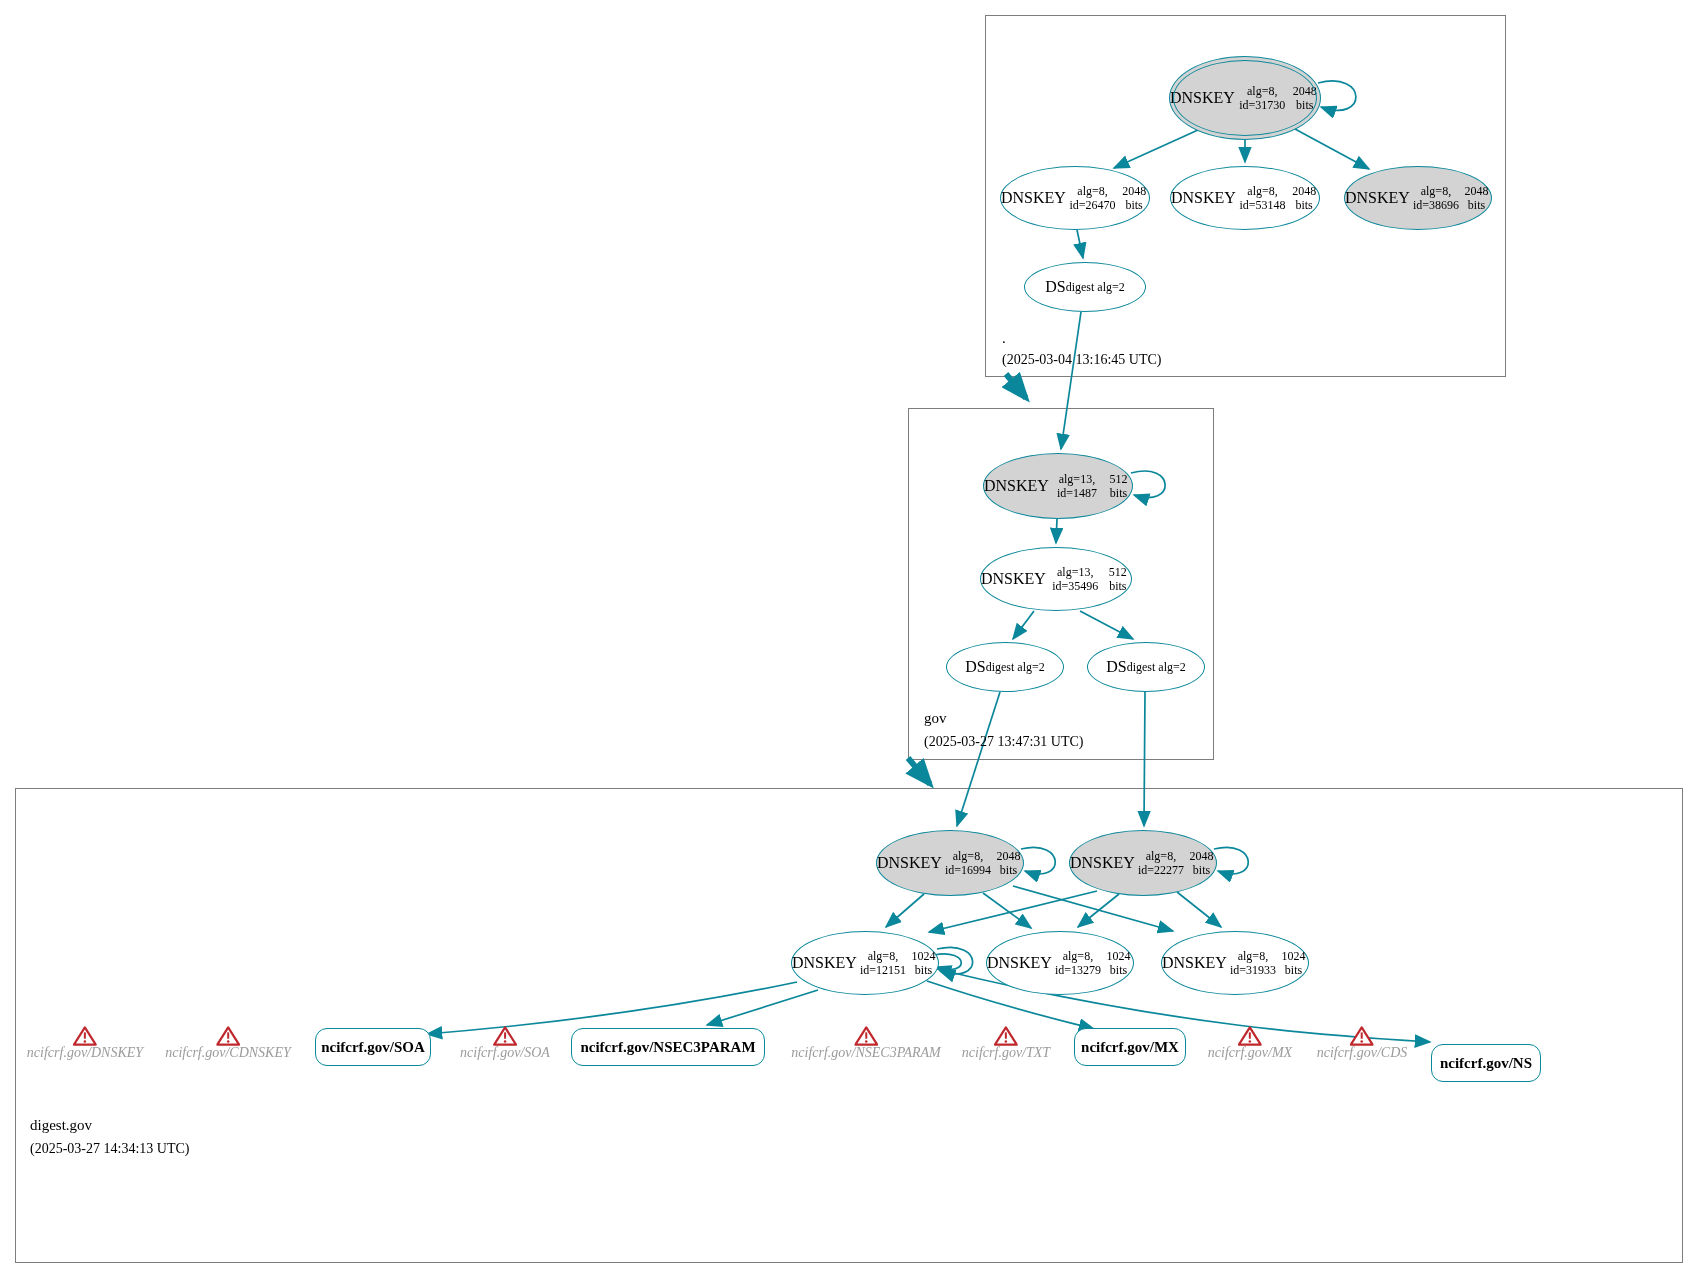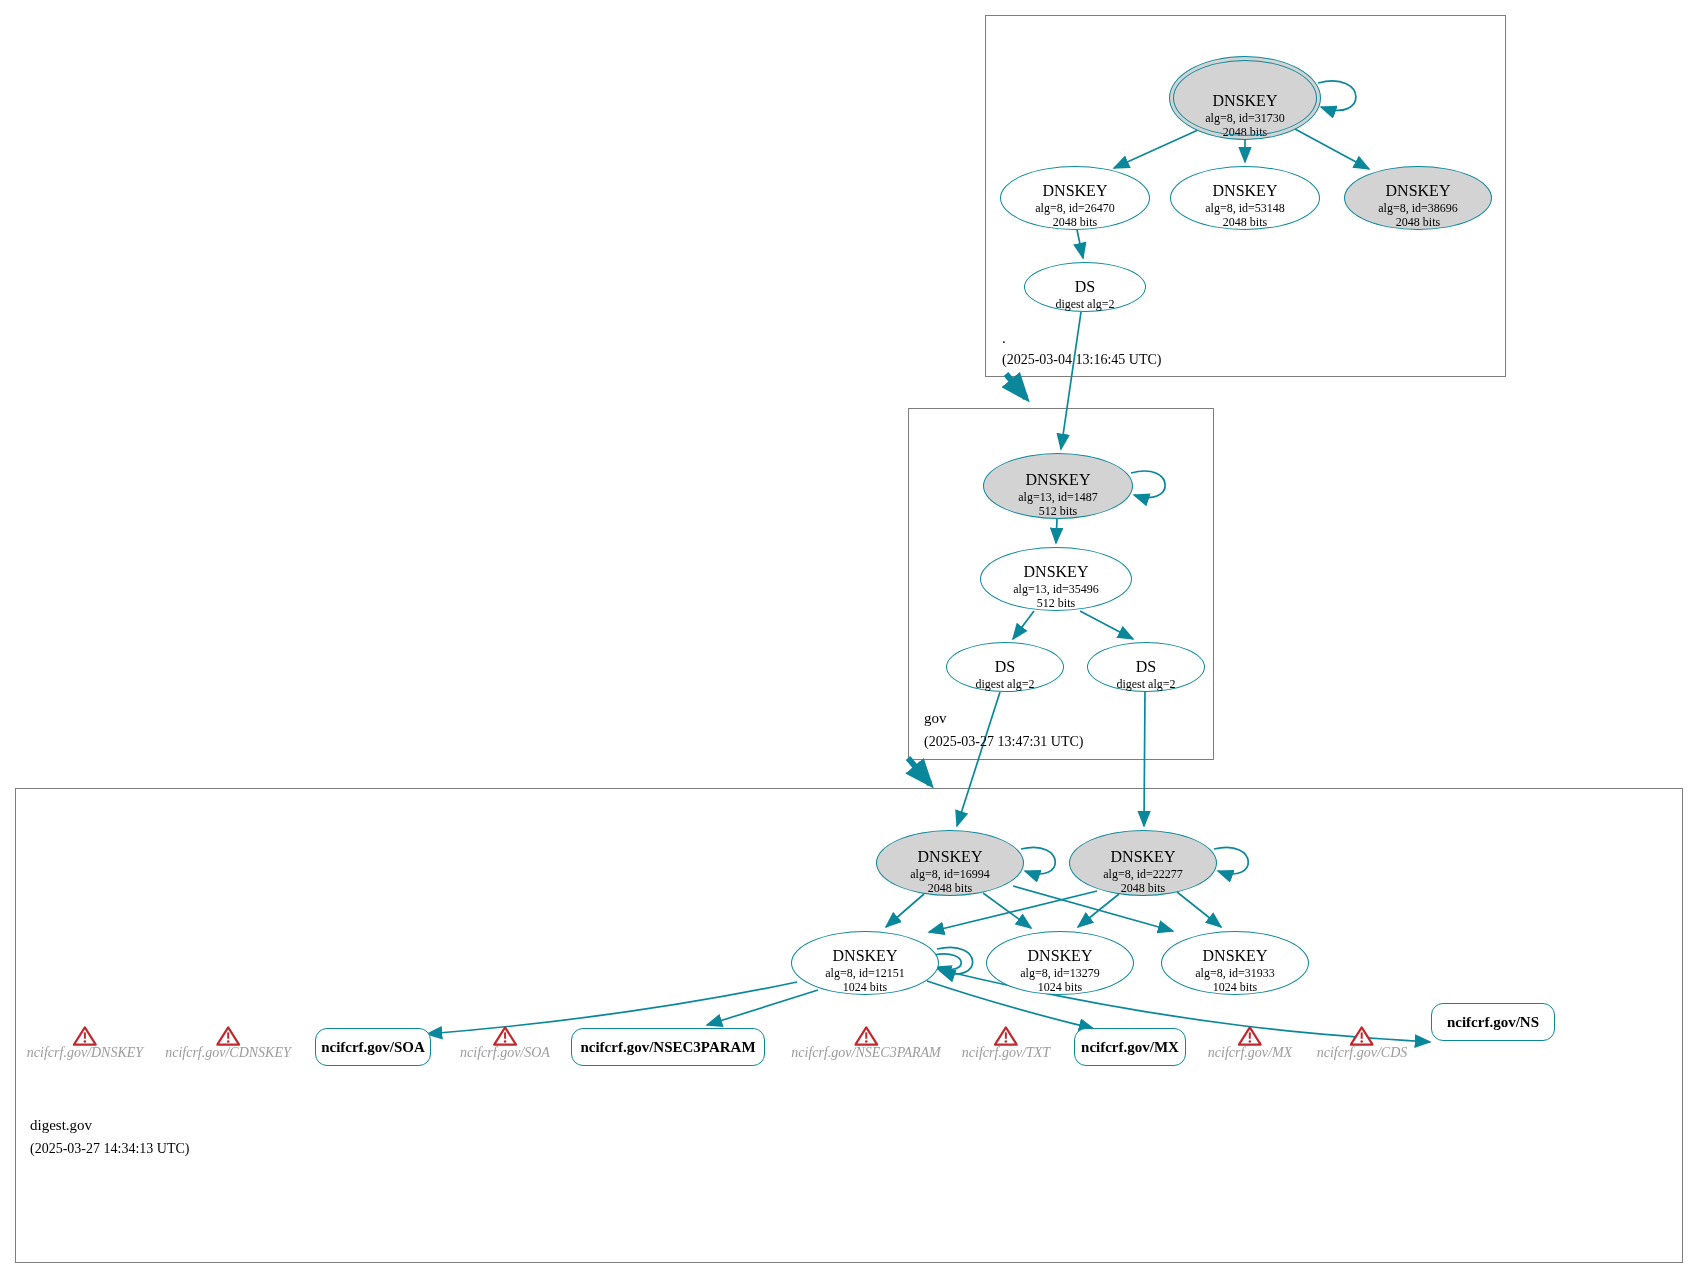--- a/index.html
+++ b/index.html
@@ -11,22 +11,22 @@
   }
   *{box-sizing:border-box}
   html,body{margin:0;padding:0;background:#fff}
   body{font-family:"Liberation Serif","DejaVu Serif",serif;color:#000}
   .canvas{position:relative;width:1697px;height:1278px;background:#fff;overflow:hidden}
 
   .zone-box{position:absolute;border:1px solid var(--zone_border);background:transparent;z-index:1}
   .edges{position:absolute;left:0;top:0;z-index:2;pointer-events:none}
 
   .ellipse{position:absolute;z-index:3;border:1.7px solid var(--teal);border-radius:50%;
-           background:#fff;display:flex;flex-direction:column;align-items:center;
-           justify-content:flex-end;text-align:center;line-height:1.18}
+           background:#fff;display:flex;align-items:center;
+           justify-content:center;text-align:center;line-height:1.18}
   .ellipse.sep{background:var(--sep_fill)}
   .ellipse.double::before{content:"";position:absolute;inset:3px;border:1.7px solid var(--teal);border-radius:50%}
   .nt{font-size:16px}
   .nd{font-size:12px}
 
   .rrbox{position:absolute;z-index:3;border:1.8px solid var(--teal);border-radius:12px;background:#fff;
          display:flex;align-items:center;justify-content:center;font-size:15px;font-weight:bold;white-space:nowrap}
 
   .zone-name{position:absolute;z-index:3;font-size:15px}
   .zone-ts{position:absolute;z-index:3;font-size:14px}
@@ -165,21 +165,21 @@
 
   <div class="rrbox" style="left:315px;top:1028px;width:116px;height:38px">
     <span>ncifcrf.gov/SOA</span>
   </div>
   <div class="rrbox" style="left:571px;top:1028px;width:194px;height:38px">
     <span>ncifcrf.gov/NSEC3PARAM</span>
   </div>
   <div class="rrbox" style="left:1074px;top:1028px;width:112px;height:38px">
     <span>ncifcrf.gov/MX</span>
   </div>
-  <div class="rrbox" style="left:1431px;top:1003px;width:124px;height:38px">
+  <div class="rrbox" style="left:1431px;top:1044px;width:110px;height:38px">
     <span>ncifcrf.gov/NS</span>
   </div>
 
   <div class="warn" style="left:85px;top:1026px">
     <svg viewBox="0 0 26 22" width="24" height="20">
       <path d="M13 1.5 L25 20.5 L1 20.5 Z" fill="#ffffff" stroke="#c0282d" stroke-width="2.4" stroke-linejoin="round"></path>
       <rect x="11.9" y="7" width="2.2" height="7" fill="#c0282d"></rect>
         <circle cx="13" cy="17" r="1.4" fill="#c0282d"></circle>
     </svg>
     <div class="warn-label">ncifcrf.gov/DNSKEY</div>

